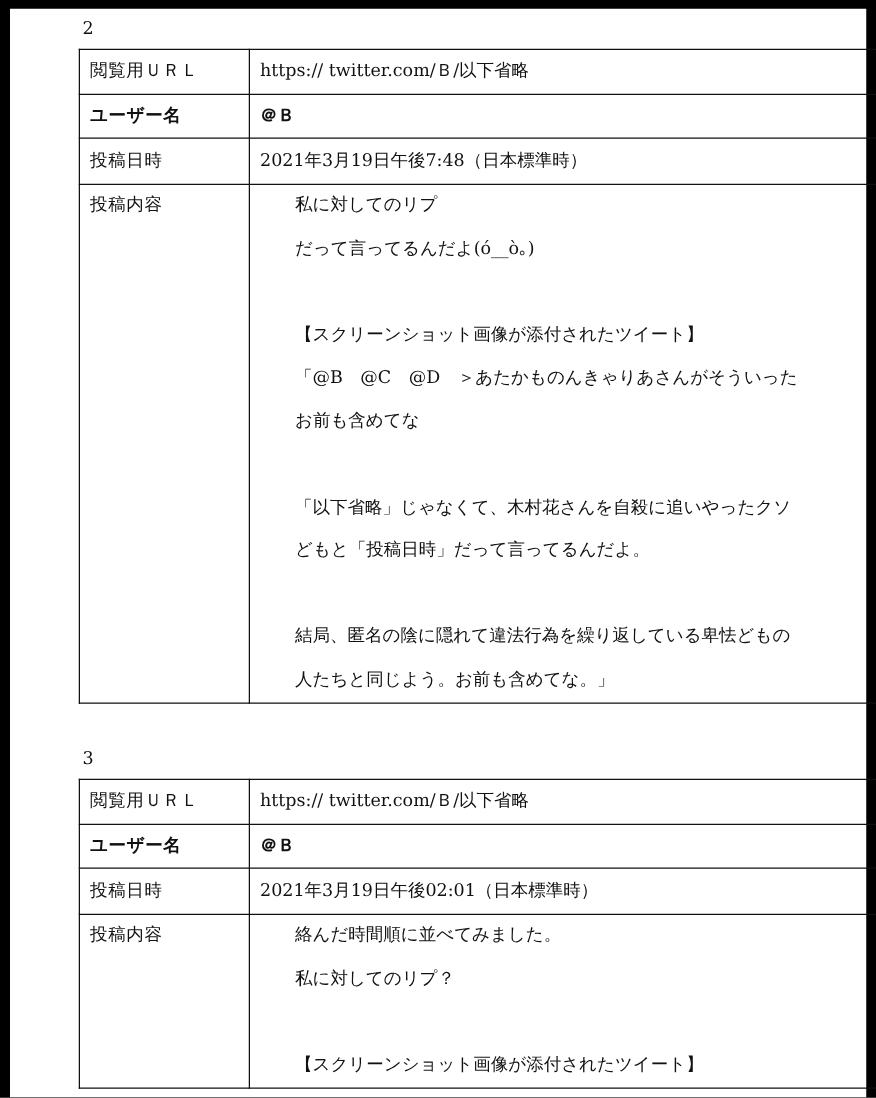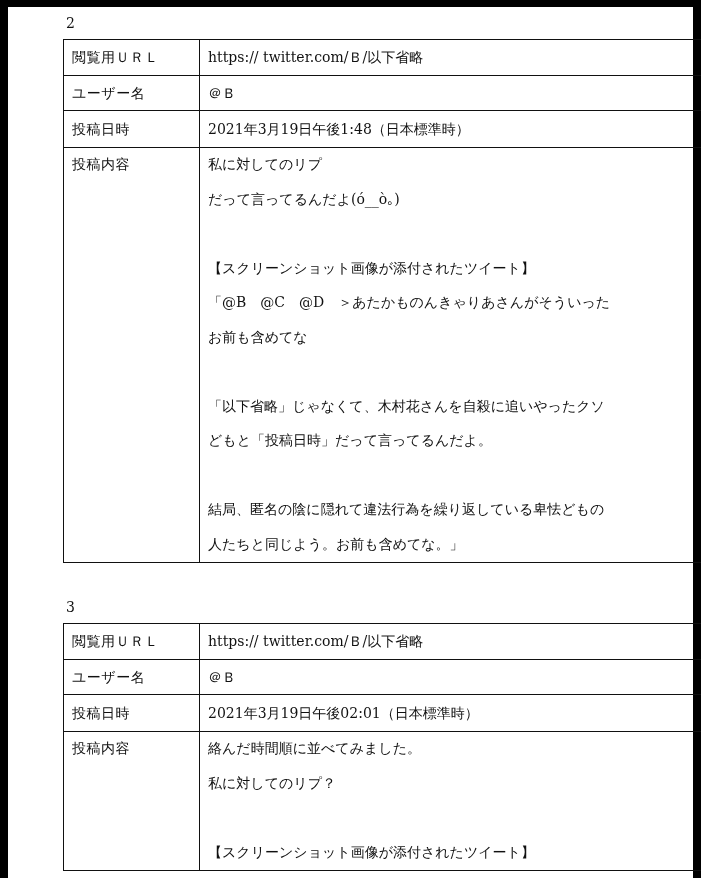--- a/index.html
+++ b/index.html
@@ -41,24 +41,25 @@
       border: 1.5px solid #111;
       vertical-align: top;
       font-size: 14px;
       padding: 0 8px;
       box-sizing: border-box;
     }
     table.record td.label {
       width: 136px;
     }
     table.record tr.r1 td { height: 35px; line-height: 35px; }
-    table.record tr.r2 td { height: 34px; line-height: 34px; }
+    table.record tr.r2 td { height: 34px; line-height: 34px; font-weight: bold; }
     table.record tr.r3 td { height: 36px; line-height: 36px; }
     .content-lines {
       padding-top: 0;
+      margin-left: 28px;
     }
     .content-line {
       height: 34.5px;
       line-height: 32px;
       white-space: nowrap;
       font-size: 14px;
     }
     .label-text {
       white-space: nowrap;
       letter-spacing: 0.5px;
@@ -75,21 +76,21 @@
         <tr class="r1">
       <td class="label"><span class="label-text">閲覧用ＵＲＬ</span></td>
       <td><span>https:// twitter.com/Ｂ/以下省略</span></td>
     </tr>
     <tr class="r2">
       <td class="label"><span class="label-text">ユーザー名</span></td>
       <td><span>＠Ｂ</span></td>
     </tr>
     <tr class="r3">
       <td class="label"><span class="label-text">投稿日時</span></td>
-      <td><span>2021年3月19日午後1:48（日本標準時）</span></td>
+      <td><span>2021年3月19日午後7:48（日本標準時）</span></td>
     </tr>
     <tr>
       <td class="label" style="height:410px; line-height:32px;"><span class="label-text">投稿内容</span></td>
       <td style="height:410px;">
         <div class="content-lines">
           <div class="content-line">私に対してのリプ</div>
           <div class="content-line">だって言ってるんだよ(ó__ò｡)</div>
           <div class="content-line"></div>
           <div class="content-line">【スクリーンショット画像が添付されたツイート】</div>
           <div class="content-line">「@B　@C　@D　＞あたかものんきゃりあさんがそういった</div>

